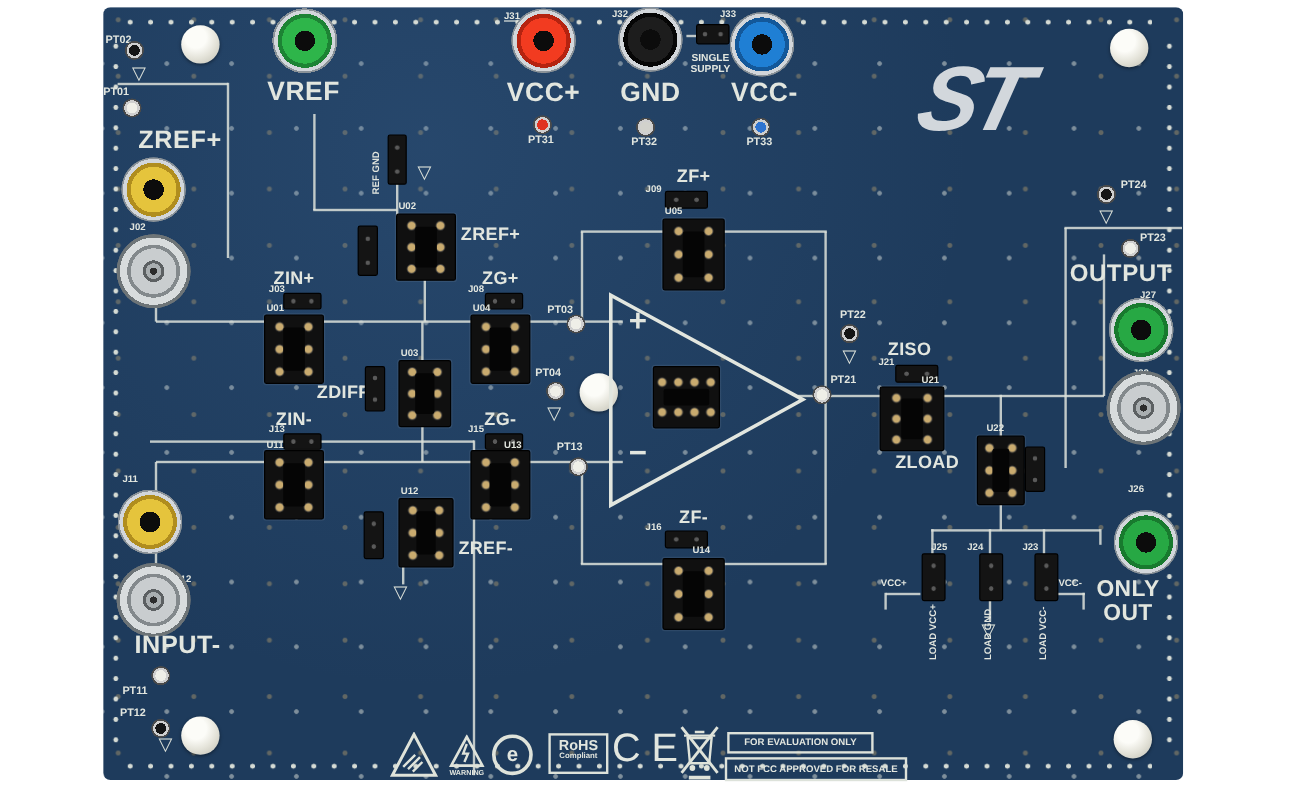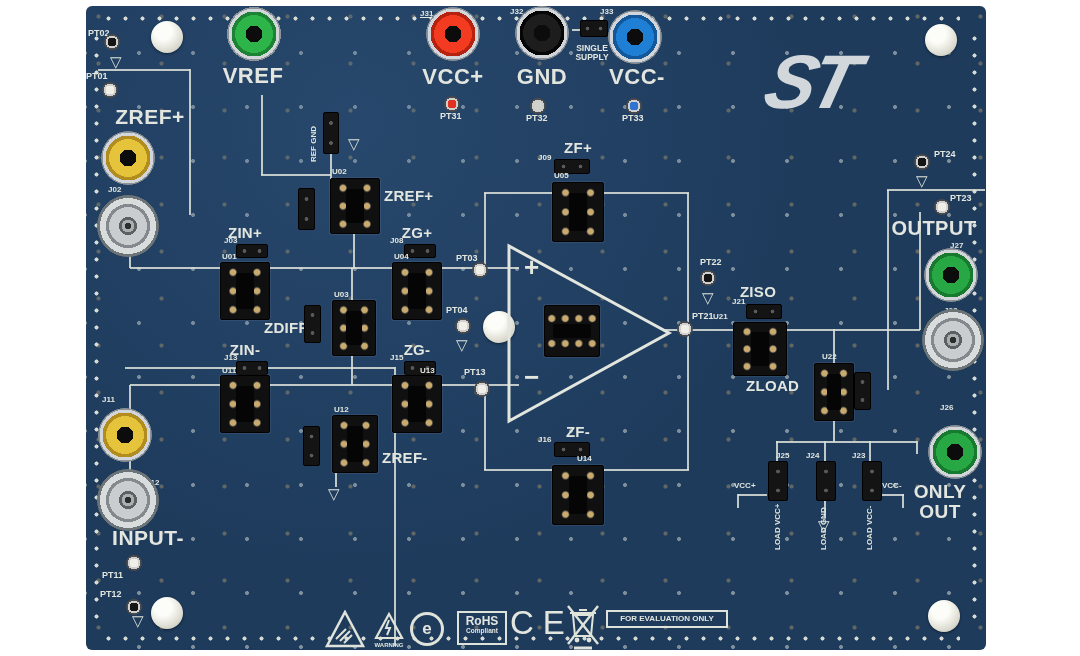--- a/index.html
+++ b/index.html
@@ -249,21 +249,21 @@
   <div class="tp" style="left:388px;top:375px;--cap:#efefe8;"></div>
   <span class="abs silk ptlbl" style="left:606px;top:306px;">PT21</span>
   <div class="tp" style="left:591px;top:315px;--cap:#efefe8;"></div>
   <span class="abs silk ptlbl" style="left:614px;top:252px;">PT22</span>
   <div class="tp" style="left:614px;top:264px;--cap:#151515;"></div>
   <span class="gnd" style="left:616px;top:284px;"></span>
 
   <div class="abs silk zlbl ctr" style="left:640px;top:278px;width:64px;">ZISO</div>
   <span class="abs silk reflbl" style="left:646px;top:292px;">J21</span>
   <div class="jmp-h" style="left:660px;top:298px;width:34px;height:13px;"></div>
-  <span class="abs silk reflbl" style="left:627px;top:307px;">U21</span>
+  <span class="abs silk reflbl" style="left:682px;top:307px;">U21</span>
   <div class="socket" style="left:647px;top:316px;width:52px;height:52px;"></div>
 
   <span class="abs silk zlbl" style="left:660px;top:372px;">ZLOAD</span>
   <span class="abs silk reflbl" style="left:736px;top:347px;">U22</span>
   <div class="socket" style="left:728px;top:357px;width:38px;height:56px;"></div>
   <div class="jmp-v" style="left:768px;top:366px;width:15px;height:36px;"></div>
 
   <span class="abs silk reflbl" style="left:690px;top:446px;">J25</span>
   <div class="jmp-v" style="left:682px;top:455px;width:18px;height:38px;"></div>
   <span class="abs silk reflbl" style="left:648px;top:476px;">VCC+</span>
@@ -300,15 +300,16 @@
     <polygon points="7,13 27,13 25,34 9,34" fill="none" stroke="#dfe3da" stroke-width="2"></polygon>
     <line x1="4" y1="11" x2="30" y2="11" stroke="#dfe3da" stroke-width="2"></line>
     <line x1="13" y1="8" x2="21" y2="8" stroke="#dfe3da" stroke-width="2"></line>
     <circle cx="11" cy="38" r="2.4" fill="#dfe3da"></circle>
     <circle cx="23" cy="38" r="2.4" fill="#dfe3da"></circle>
     <line x1="2" y1="4" x2="32" y2="42" stroke="#dfe3da" stroke-width="2.4"></line>
     <line x1="32" y1="4" x2="2" y2="42" stroke="#dfe3da" stroke-width="2.4"></line>
     <line x1="8" y1="46" x2="26" y2="46" stroke="#dfe3da" stroke-width="3"></line>
   </svg>
   <div class="abs silk boxed ctr" style="left:520px;top:604px;width:118px;height:14px;font-size:8px;line-height:14px;">FOR EVALUATION ONLY</div>
+  <div class="abs silk boxed ctr" style="left:518px;top:625px;width:148px;height:16px;font-size:8px;line-height:16px;">NOT FCC APPROVED FOR RESALE</div>
 
 </div>
 </div>
 
 </body></html>

